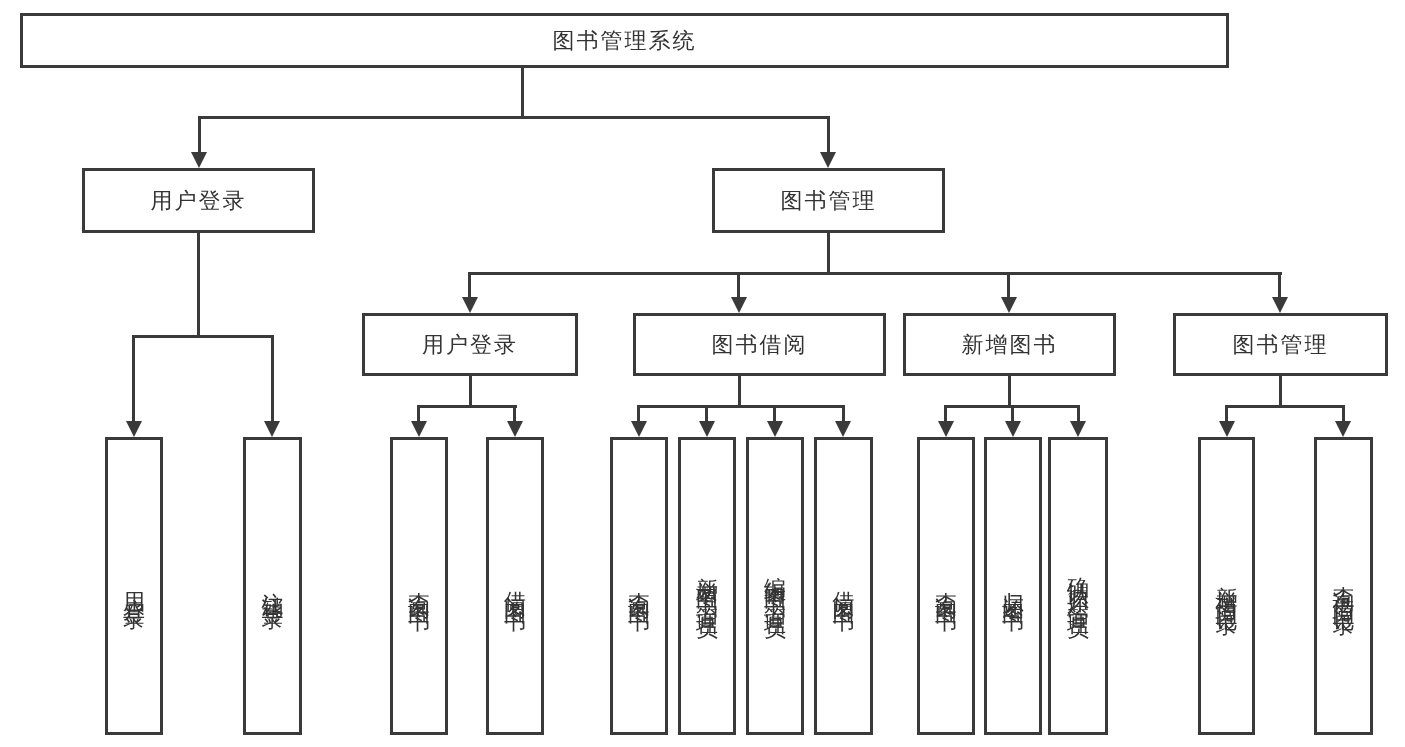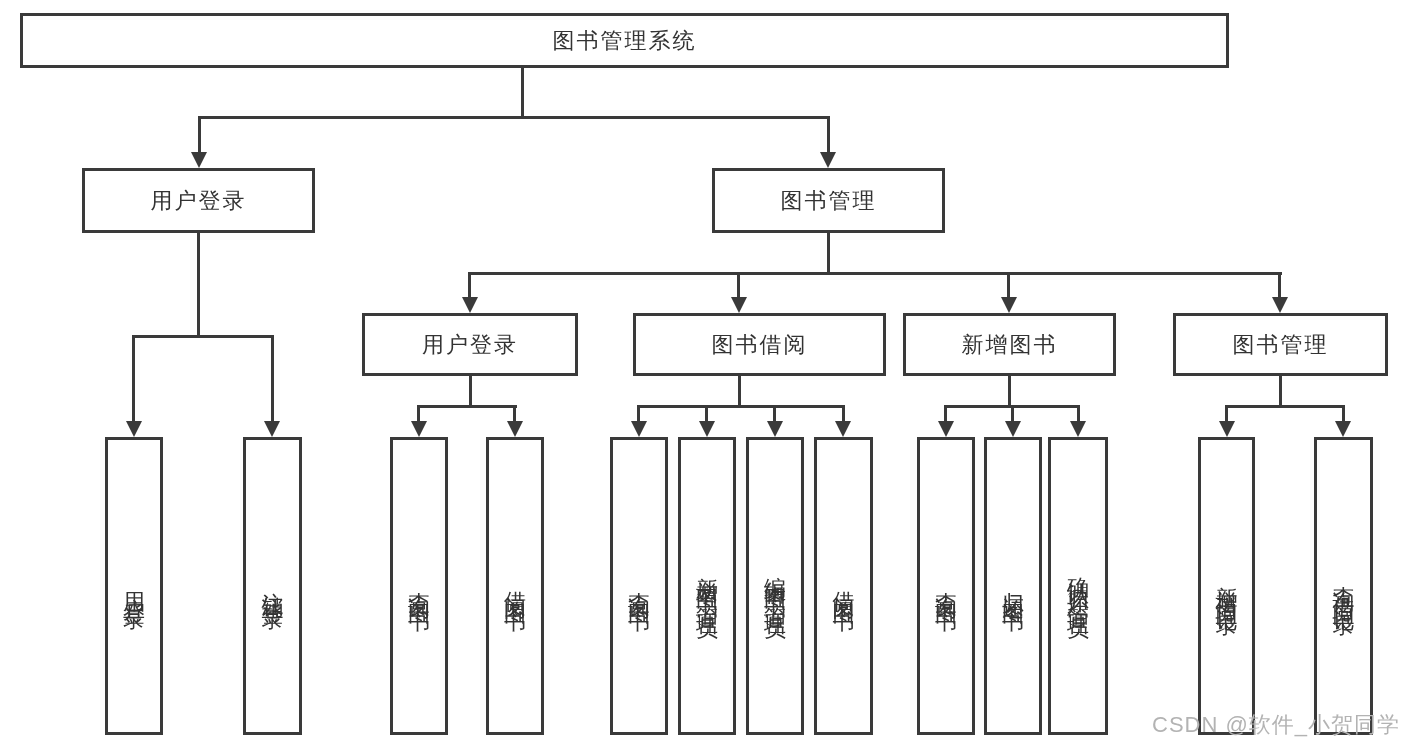--- a/index.html
+++ b/index.html
@@ -154,15 +154,14 @@
     <span>确认归还（管理员）</span>
   </div>
 
   <div class="box v" style="left:1198px; top:437px; width:57px; height:298px;">
     <span>新增借阅记录</span>
   </div>
   <div class="box v" style="left:1314px; top:437px; width:59px; height:298px;">
     <span>查询借阅记录</span>
   </div>
 
-  <div class="watermark">CSDN @软件_小贺同学</div>
 
 </div>
 
 </body></html>

